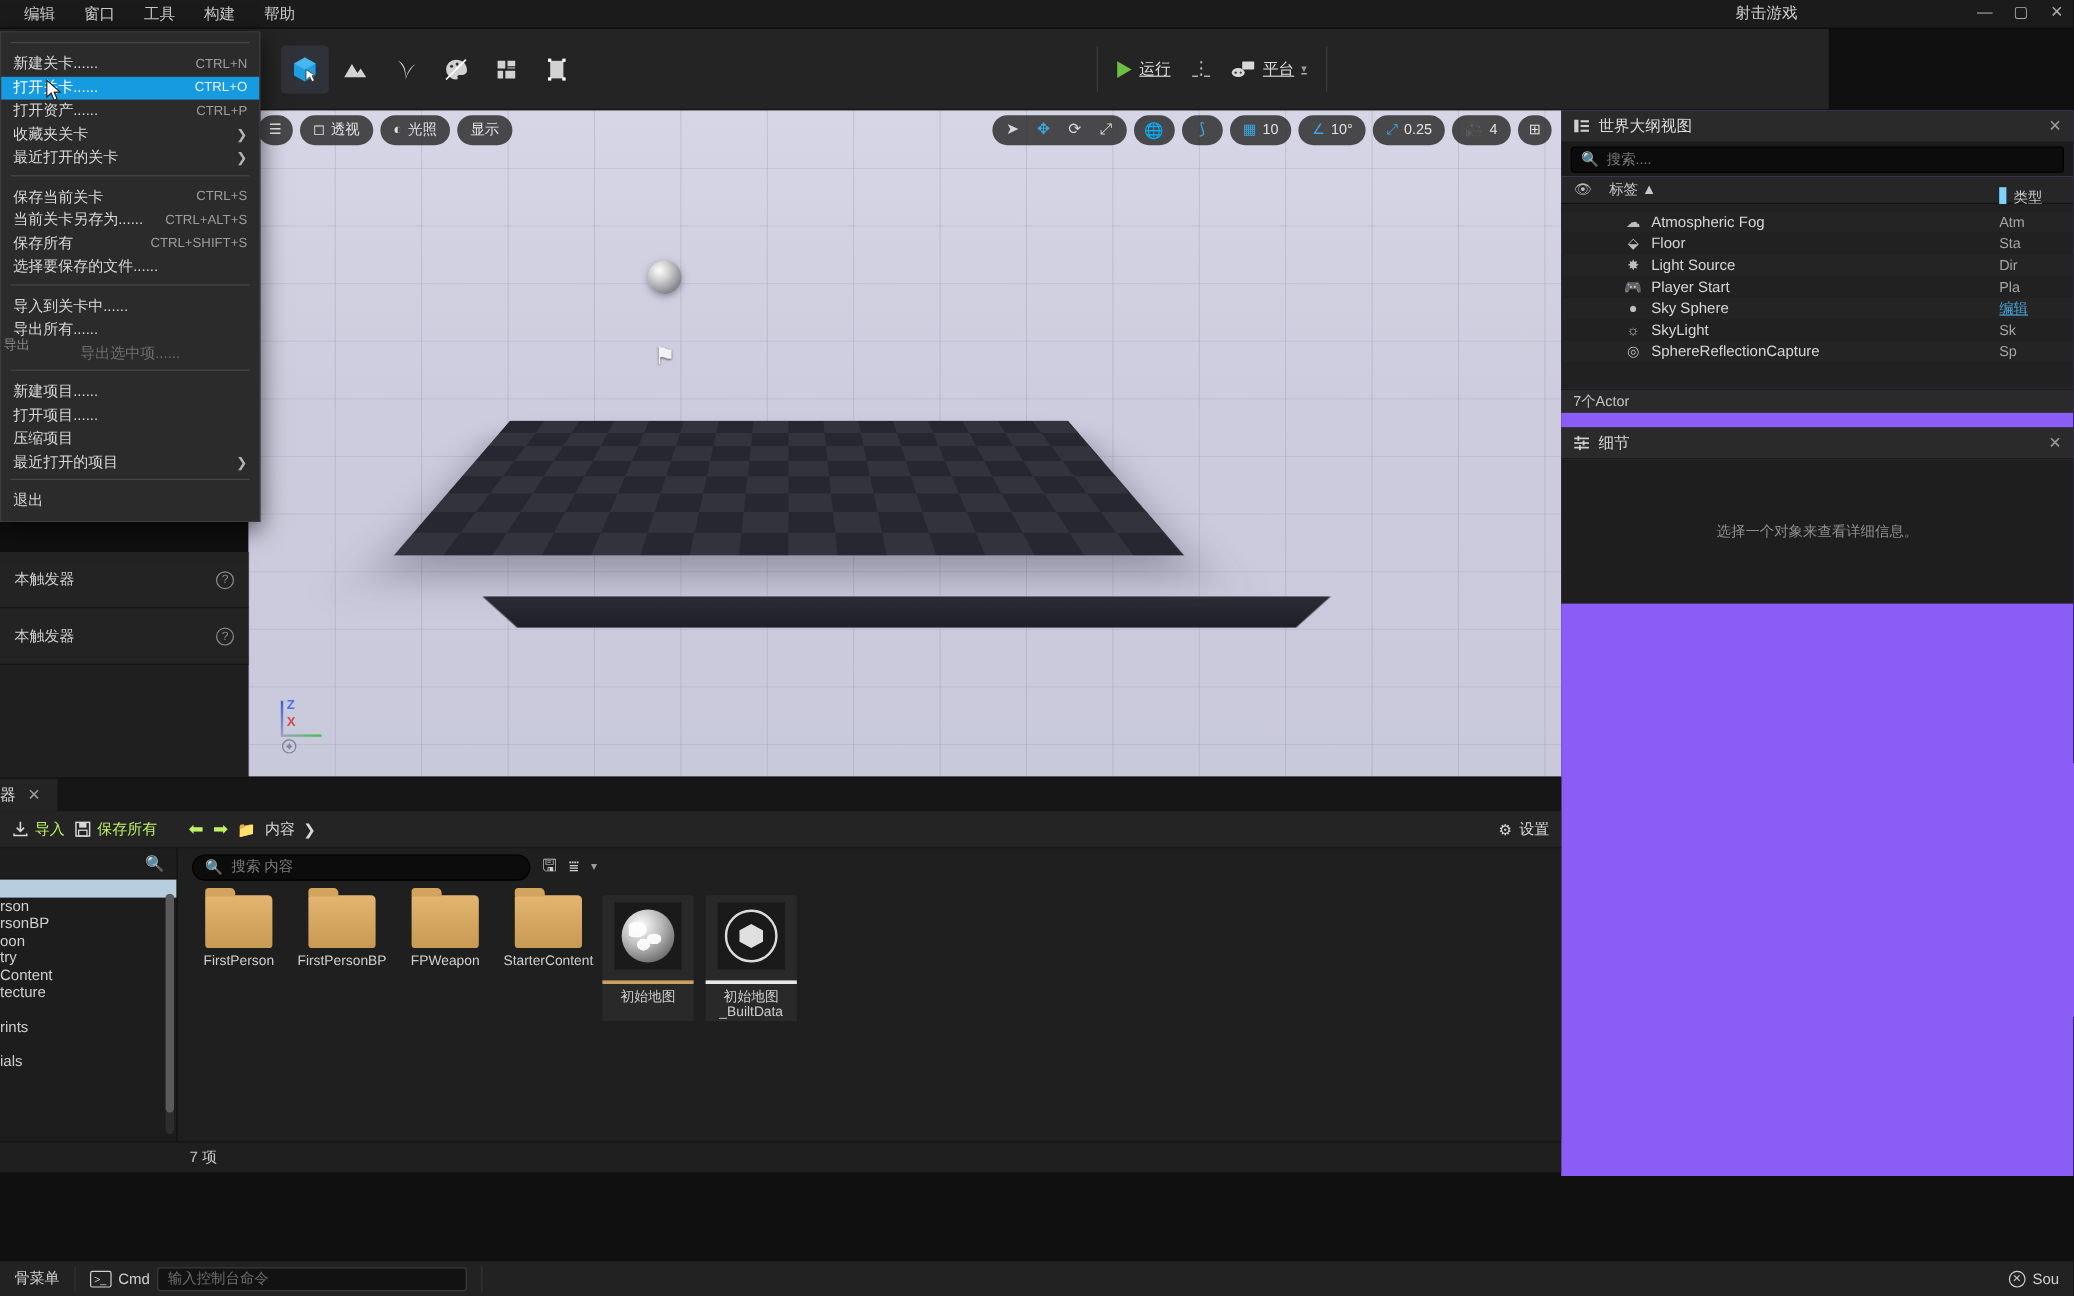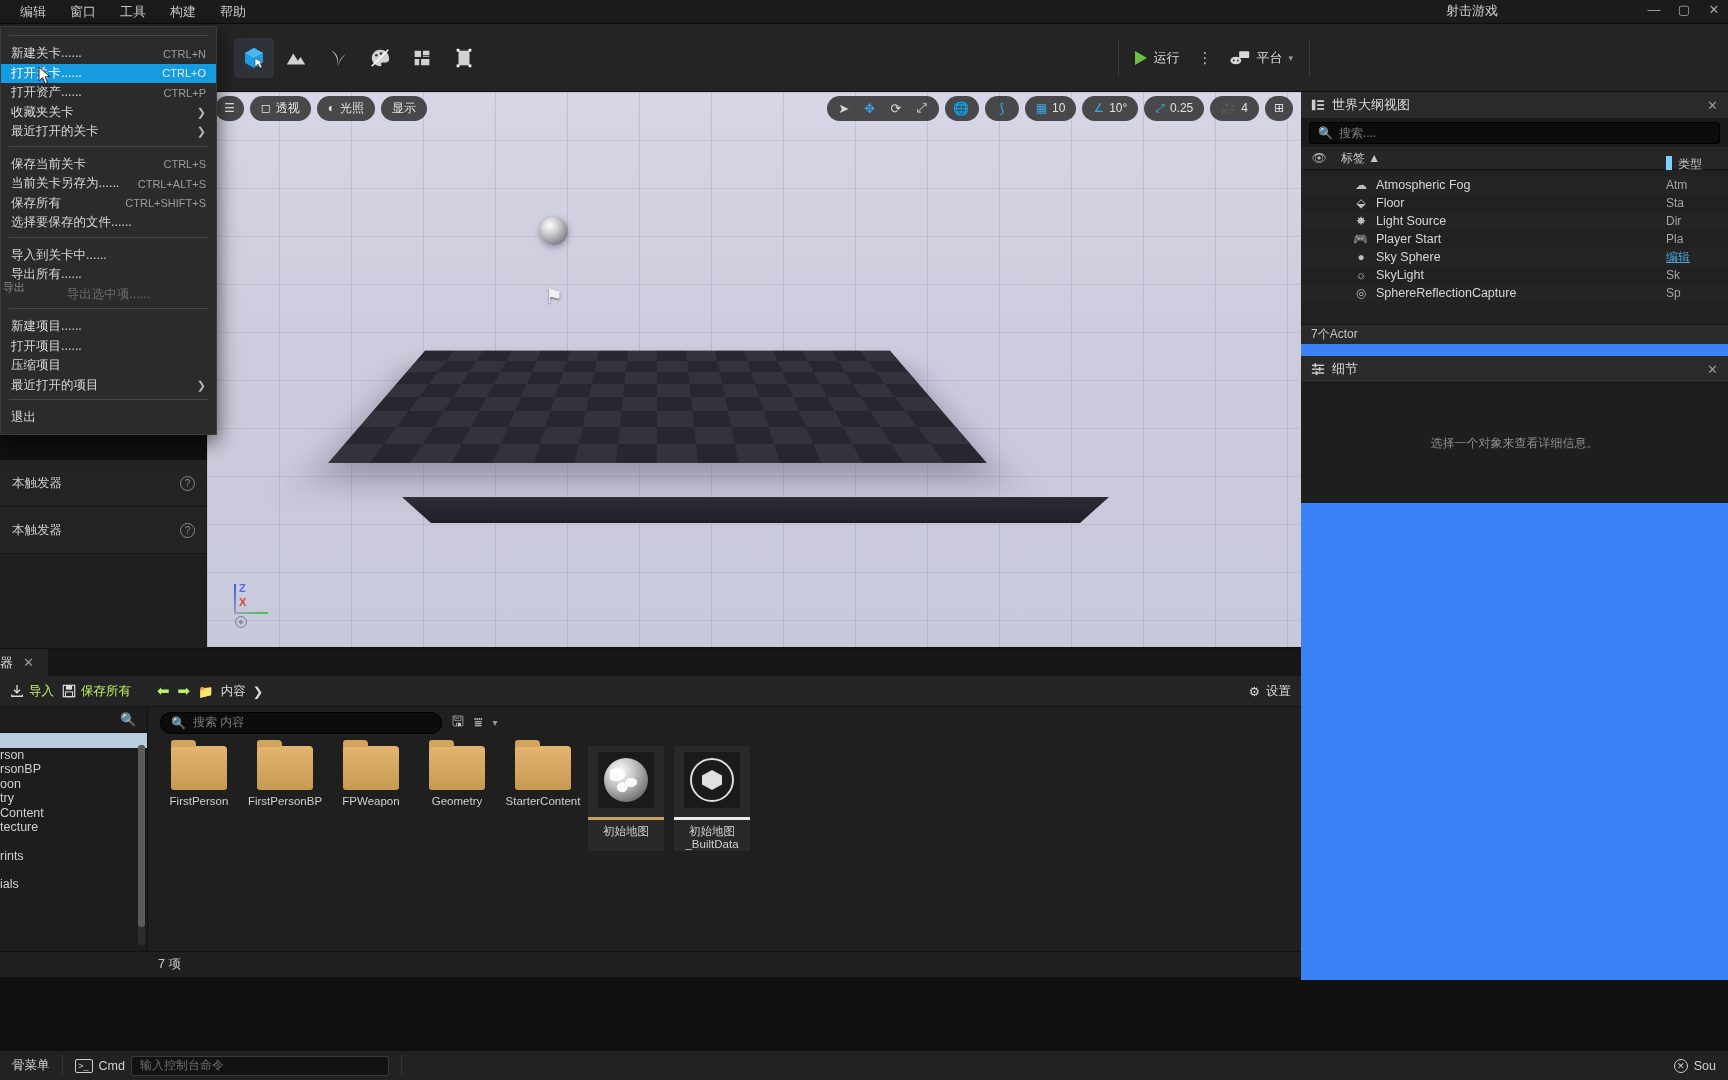--- a/index.html
+++ b/index.html
@@ -25,23 +25,23 @@
   .menubar .mitem.first { margin-left: 8px; }
   .win-title {
     position: absolute; right: 230px; top: 2px;
     font-size: 13px; color: #cfcfcf;
   }
   .win-btns { position: absolute; right: 6px; top: 2px; display: flex; gap: 14px; }
   .win-btns span { font-size: 13px; color: #a8a8a8; width: 16px; text-align: center; }
 
   
   .toolbar {
-    position: absolute; left: 0; top: 24px; width: 1728px; height: 68px;
+    position: absolute; left: 0; top: 24px; width: 1524px; height: 68px;
     background: #242424; border-bottom: 1px solid #111;
-    display: flex; align-items: center;
+    display: flex; align-items: center; text-decoration: underline;
   }
   .tb-left { display: flex; align-items: center; height: 100%; }
   .tb-btn {
     display: flex; flex-direction: column; align-items: center; justify-content: center;
     min-width: 52px; height: 100%; gap: 2px; padding: 0 6px; cursor: default;
   }
   .tb-btn .lbl { font-size: 11px; color: #bdbdbd; }
   .tb-sep { width: 1px; height: 38px; background: #3a3a3a; margin: 0 8px; }
 
   .mode-grp { display: flex; align-items: center; gap: 2px; margin-left: 10px; }
@@ -133,21 +133,21 @@
   .axis-w .xl { left: 10px; top: 14px; color: #d14a4a; }
   .axis-w .vline { position: absolute; left: 5px; top: 2px; width: 2px; height: 30px;
     background: linear-gradient(180deg, #3a5fd8, #9aa0c0); }
   .axis-w .hline { position: absolute; left: 7px; top: 30px; width: 32px; height: 2px;
     background: linear-gradient(90deg, #9aa0c0, #43c34a); }
   .axis-w .dot { position: absolute; left: 6px; top: 34px; width: 12px; height: 12px;
     border: 1px solid #7d7d92; border-radius: 50%; color: #7d7d92; font-size: 9px;
     text-align: center; line-height: 10px; }
 
   
-  .right-col { position: absolute; left: 1301px; top: 92px; width: 427px; height: 888px; background: #3b82f6; }
+  .right-col { position: absolute; left: 1301px; top: 92px; width: 427px; height: 888px; background: #8b5cf6; }
   .panel-tab {
     display: flex; align-items: center; gap: 7px; height: 27px;
     background: #2a2a2a; padding: 0 10px; border-bottom: 1px solid #141414;
     font-size: 13px; color: #dadada;
   }
   .panel-tab .x { margin-left: auto; font-size: 13px; color: #9b9b9b; }
   .search-row {
     height: 28px; background: #1b1b1b; padding: 3px 8px; display: flex; align-items: center;
   }
   .search-box {
@@ -675,24 +675,20 @@
             <div class="folder"></div>
             <div class="tile-lbl">FirstPerson</div>
           </div>
           <div class="tile">
             <div class="folder"></div>
             <div class="tile-lbl">FirstPersonBP</div>
           </div>
           <div class="tile">
             <div class="folder"></div>
             <div class="tile-lbl">FPWeapon</div>
-          </div>
-          <div class="tile">
-            <div class="folder"></div>
-            <div class="tile-lbl">Geometry</div>
           </div>
           <div class="tile">
             <div class="folder"></div>
             <div class="tile-lbl">StarterContent</div>
           </div>
           <div class="tile asset">
             <div class="thumb">
               <span class="globe"></span>
             </div>
             <div class="asset-bar"></div>

